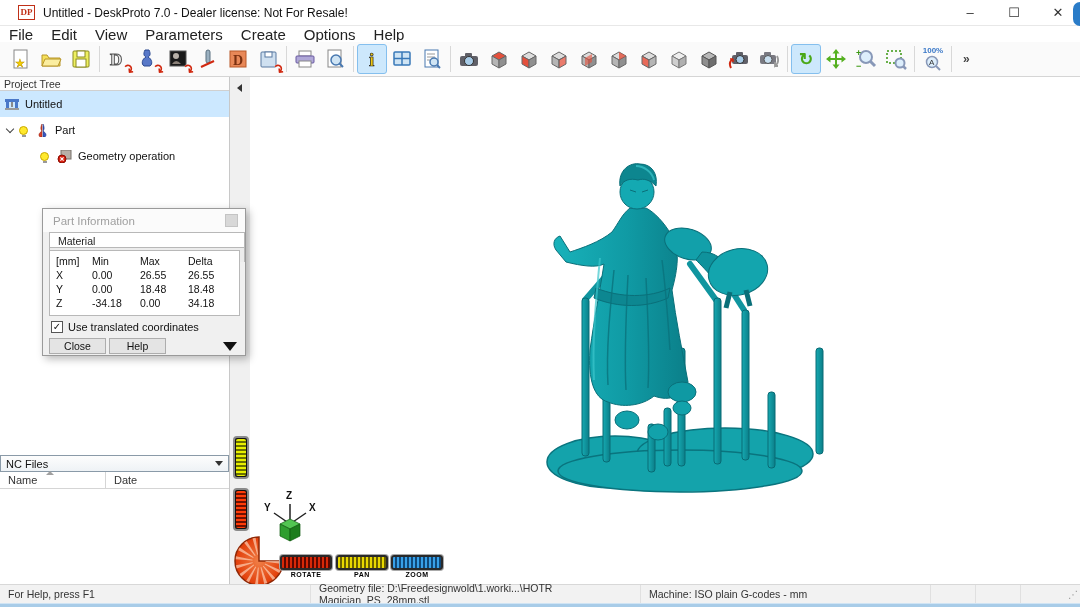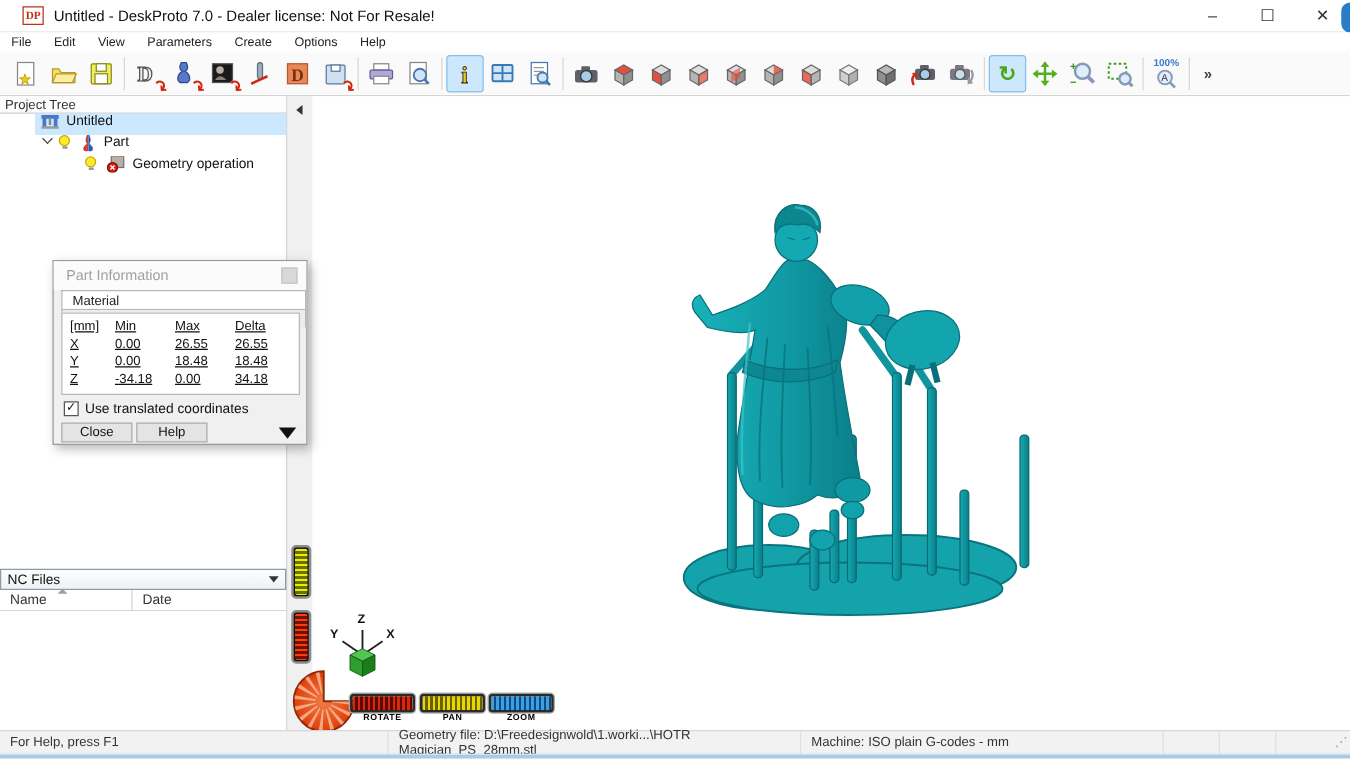--- a/index.html
+++ b/index.html
@@ -9,38 +9,38 @@
   
   .titlebar { position:absolute; left:0; top:0; width:1080px; height:26px; background:#fff; display:flex; align-items:center; border-bottom:1px solid #e8e8e8; }
   .applogo { width:17px; height:15px; margin:0 8px 0 18px; border:1px solid #c03018; color:#c03018; font-weight:bold; font-size:9px; line-height:13px; text-align:center; font-family:"Liberation Serif", serif; }
   .title-text { font-size:12px; color:#111; }
   .wincontrols { margin-left:auto; display:flex; height:26px; }
   .winbtn { width:44px; height:26px; display:flex; align-items:center; justify-content:center; font-size:13px; color:#333; }
   .blue-sliver { position:absolute; right:0; top:2px; width:7px; height:24px; background:#2a7cc8; border-radius:7px 0 0 7px; }
 
   
   .menubar { position:absolute; left:0; top:26px; width:1080px; height:16px; background:#fff; display:flex; align-items:center; }
-  .menu-item { padding:0 9px; font-size:10px; color:#222; }
+  .menu-item { padding:0 9px; font-size:15px; color:#222; }
 
   
   .toolbar { position:absolute; left:0; top:42px; width:1080px; height:35px; background:#fafafa; border-bottom:1px solid #d5d5d5; display:flex; align-items:center; padding-left:6px; }
   .tb { width:30px; height:30px; display:flex; align-items:center; justify-content:center; position:relative; border-radius:3px; flex:none; }
   .tb.sel { background:#cde8fc; border:1px solid #84bfee; }
   .sep { width:1px; height:26px; background:#d8d8d8; margin:0 3px; flex:none; }
   .warrow { position:absolute; right:-1px; bottom:-3px; color:#d02810; font-size:13px; font-weight:bold; transform:rotate(40deg); text-shadow:0 0 1px #fff; }
   .charicon { font-size:17px; font-weight:bold; line-height:1; }
   .z100 { display:flex; flex-direction:column; align-items:center; line-height:1; }
   .z100 .pct { font-size:8px; font-weight:bold; color:#3a78c8; }
   .ovf { font-size:12px; color:#444; font-weight:bold; margin-left:8px; }
 
   
   .leftpanel { position:absolute; left:0; top:77px; width:230px; height:507px; background:#fff; border-right:1px solid #c8c8c8; }
   .pt-header { height:14px; border-bottom:1px solid #d0d0d0; padding-left:4px; font-size:10.5px; color:#333; background:#fcfcfc; line-height:14px; }
   .tree { position:relative; }
-  .trow { height:17px; display:flex; align-items:flex-start; font-size:11px;margin-left:28px; }
+  .trow { height:26px; display:flex; align-items:center; font-size:11px; }
   .trow.selected { background:#cce8ff; }
   .bulb { width:9px; height:9px; background:#ffe92c; border:1px solid #c8a800; border-radius:50%; position:relative; flex:none; }
   .bulb:after { content:""; position:absolute; left:2px; bottom:-3px; width:4px; height:2px; background:#999; }
   .chev { width:6px; height:6px; border-left:1.5px solid #444; border-bottom:1.5px solid #444; transform:rotate(-45deg); flex:none; }
 
   
   .ncbar { position:absolute; left:0; top:378px; width:229px; height:17px; border:1px solid #8a9aa8; background:linear-gradient(#fdfdfd,#eef2f5); display:flex; align-items:center; padding:0 5px; }
   .ncbar .tri { margin-left:auto; width:0; height:0; border-left:4px solid transparent; border-right:4px solid transparent; border-top:5px solid #333; }
   .nccols { position:absolute; left:0; top:395px; width:229px; height:17px; background:#fff; border-bottom:1px solid #d5d5d5; display:flex; }
   .nccol { padding:2px 0 0 8px; color:#333; }
@@ -68,21 +68,21 @@
   .mini-gauge .lbl { font-size:7px; font-weight:bold; letter-spacing:.5px; color:#000; margin-top:1px; }
 
   
   .dialog { position:absolute; left:42px; top:208px; width:204px; height:148px; background:#f0f0f0; border:1px solid #9a9a9a; box-shadow:3px 3px 8px rgba(0,0,0,.28); }
   .dlg-title { height:23px; background:#fbfbfb; display:flex; align-items:center; padding-left:10px; color:#a0a0a0; font-size:11.5px; }
   .dlg-graybox { position:absolute; right:7px; top:5px; width:13px; height:13px; background:#d8d8d8; border:1px solid #c4c4c4; }
   .tabs { display:flex; padding-left:6px; height:18px;flex-direction:column; }
   .tab { padding:2px 8px 0; border:1px solid #b8b8b8; border-bottom:none; font-size:10.5px; background:#ececec; color:#222; }
   .tab.active { background:#fff; position:relative; top:0; font-weight:normal; z-index:2; height:19px; }
   .dlg-box { position:absolute; left:6px; top:41px; width:191px; height:66px; background:#fff; border:1px solid #b8b8b8; padding:4px 6px; }
-  .dtable { display:grid; grid-template-columns:36px 48px 48px 47px; row-gap:1px; font-size:10.5px;text-decoration:underline; }
+  .dtable { display:grid; grid-template-columns:36px 48px 48px 47px; row-gap:1px; font-size:10.5px; }
   .dtable span { height:13px; }
   .dtable .num { text-align:left; }
   .chkrow { position:absolute; left:8px; top:112px; display:flex; align-items:center; }
   .chkbox { width:12px; height:12px; background:#fff; border:1px solid #555; font-size:10px; line-height:10px; text-align:center; color:#111; margin-right:5px; }
   .dlg-btn { position:absolute; top:129px; width:57px; height:16px; background:#e4e4e4; border:1px solid #adadad; font-size:10.5px; text-align:center; line-height:14px; color:#111; }
   .dlg-tri { position:absolute; right:8px; top:133px; width:0; height:0; border-left:7px solid transparent; border-right:7px solid transparent; border-top:9px solid #111; }
 
   
   .statusbar { position:absolute; left:0; top:584px; width:1080px; height:19px; background:#f2f2f2; border-top:1px solid #d8d8d8; display:flex; align-items:center; font-size:10.5px; color:#333; }
   .scell { padding:0 8px; height:100%; display:flex; align-items:center; }

